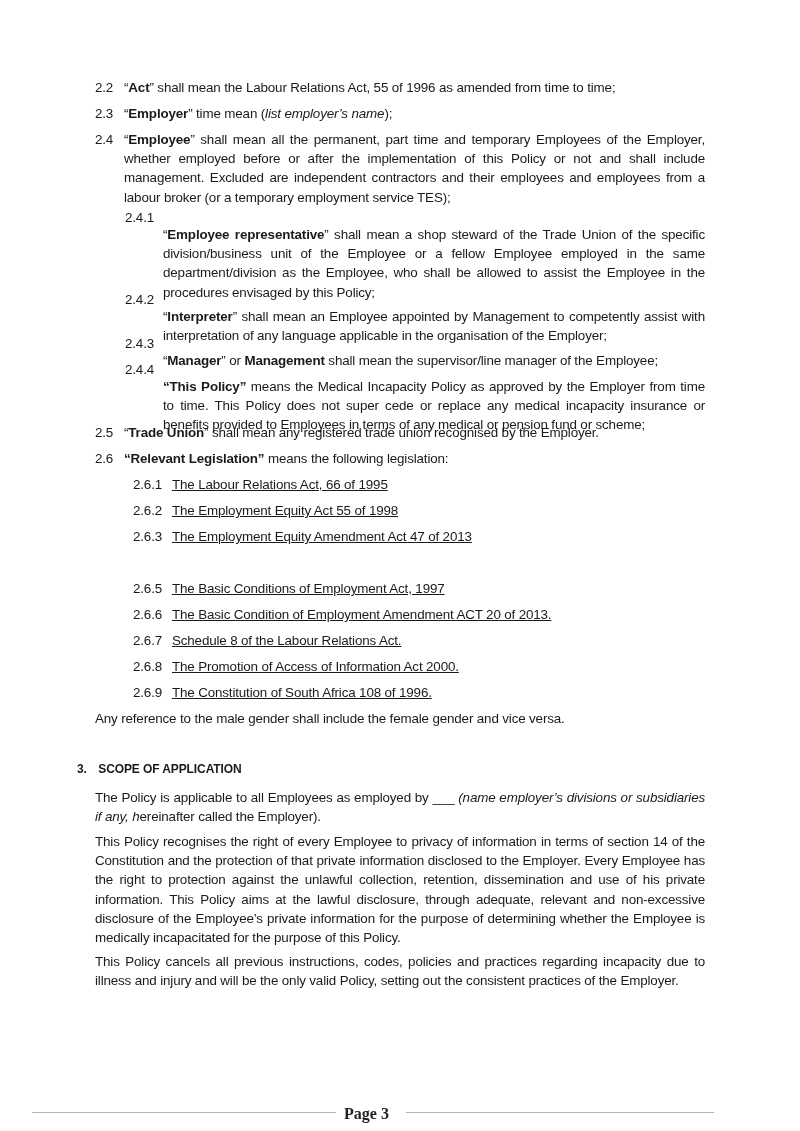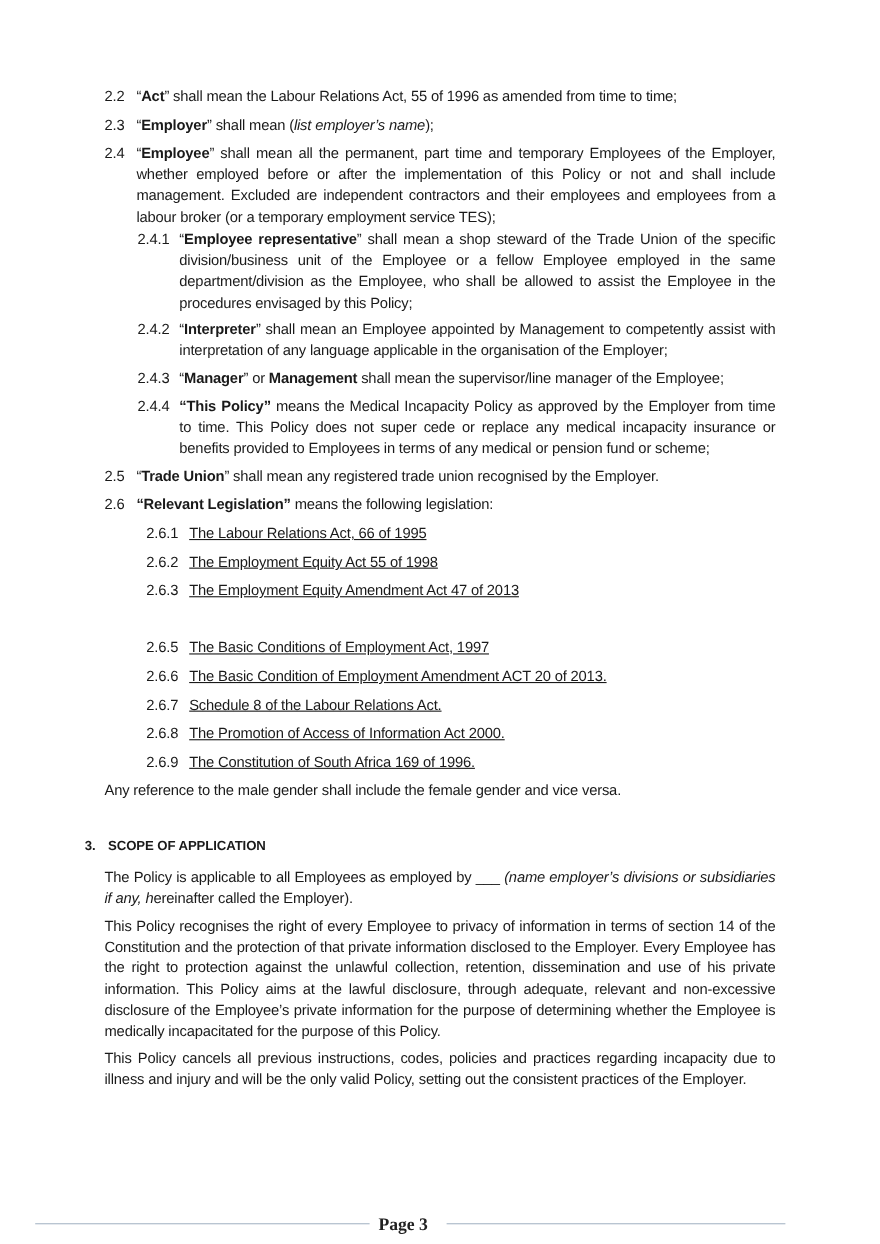--- a/index.html
+++ b/index.html
@@ -31,21 +31,21 @@
       position: absolute;
       left: 0;
       top: 0;
     }
     .para .body {
       display: block;
     }
     .lvl1 { left: 95px; width: 610px; }
     .lvl1 .body { margin-left: 29px; }
     .lvl2 { left: 125px; width: 580px; }
-    .lvl2 .body { margin-left: 38px; }
+    .lvl2 .body { margin-left: 38px; margin-top: 17px; }
     .lvl3 { left: 133px; width: 572px; text-decoration: underline; }
     .lvl3 .body { margin-left: 39px; text-align: left; }
     .plain { left: 95px; width: 610px; }
     b, .b { font-weight: bold; }
     i, .i { font-style: italic; }
     .heading {
       position: absolute;
       left: 77px;
       font-size: 12px;
       font-weight: bold;
@@ -73,21 +73,21 @@
 
 <div class="page">
 
   <div class="para lvl1" style="top:78px">
     <span class="num">2.2</span>
     <span class="body"><span>“</span><b>Act</b><span>”</span><span> shall mean the Labour Relations Act, 55 of 1996 as amended from time to time;</span></span>
   </div>
 
   <div class="para lvl1" style="top:104px">
     <span class="num">2.3</span>
-    <span class="body"><span>“</span><b>Employer</b><span>”</span><span> shall mean (</span><i>list employer’s name</i><span>);</span></span>
+    <span class="body"><span>“</span><b>Employer</b><span>”</span><span> time mean (</span><i>list employer’s name</i><span>);</span></span>
   </div>
 
   <div class="para lvl1" style="top:130px">
     <span class="num">2.4</span>
     <span class="body"><span>“</span><b>Employee</b><span>”</span><span> shall mean all the permanent, part time and temporary Employees of the Employer, whether employed before or after the implementation of this Policy or not and shall include management. Excluded are independent contractors and their employees and employees from a labour broker (or a temporary employment service TES);</span></span>
   </div>
 
   <div class="para lvl2" style="top:208px">
     <span class="num">2.4.1</span>
     <span class="body"><span>“</span><b>Employee representative</b><span>”</span><span> shall mean a shop steward of the Trade Union of the specific division/business unit of the Employee or a fellow Employee employed in the same department/division as the Employee, who shall be allowed to assist the Employee in the procedures envisaged by this Policy;</span></span>
@@ -141,21 +141,21 @@
   <div class="para lvl3" style="top:631px">
     <span class="num">2.6.7</span>
     <span class="body">Schedule 8 of the Labour Relations Act.</span>
   </div>
   <div class="para lvl3" style="top:657px">
     <span class="num">2.6.8</span>
     <span class="body">The Promotion of Access of Information Act 2000.</span>
   </div>
   <div class="para lvl3" style="top:683px">
     <span class="num">2.6.9</span>
-    <span class="body">The Constitution of South Africa 169 of 1996.</span>
+    <span class="body">The Constitution of South Africa 108 of 1996.</span>
   </div>
 
   <div class="para plain" style="top:709px">Any reference to the male gender shall include the female gender and vice versa.</div>
 
   <div class="heading" style="top:762px">
     <span class="hnum">3.</span>
     <span>SCOPE OF APPLICATION</span>
   </div>
 
   <div class="para plain" style="top:788px">

